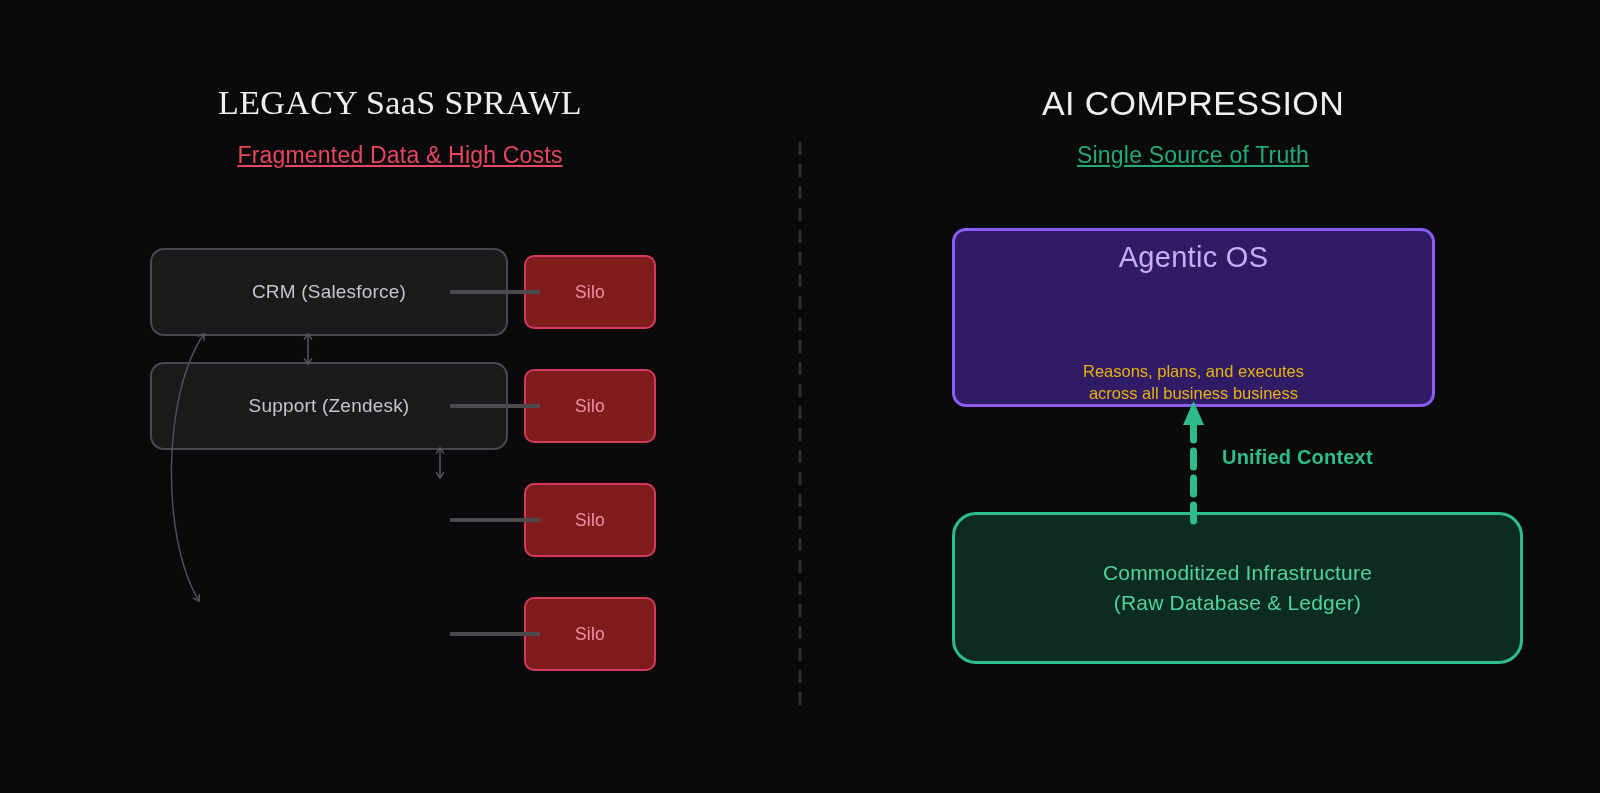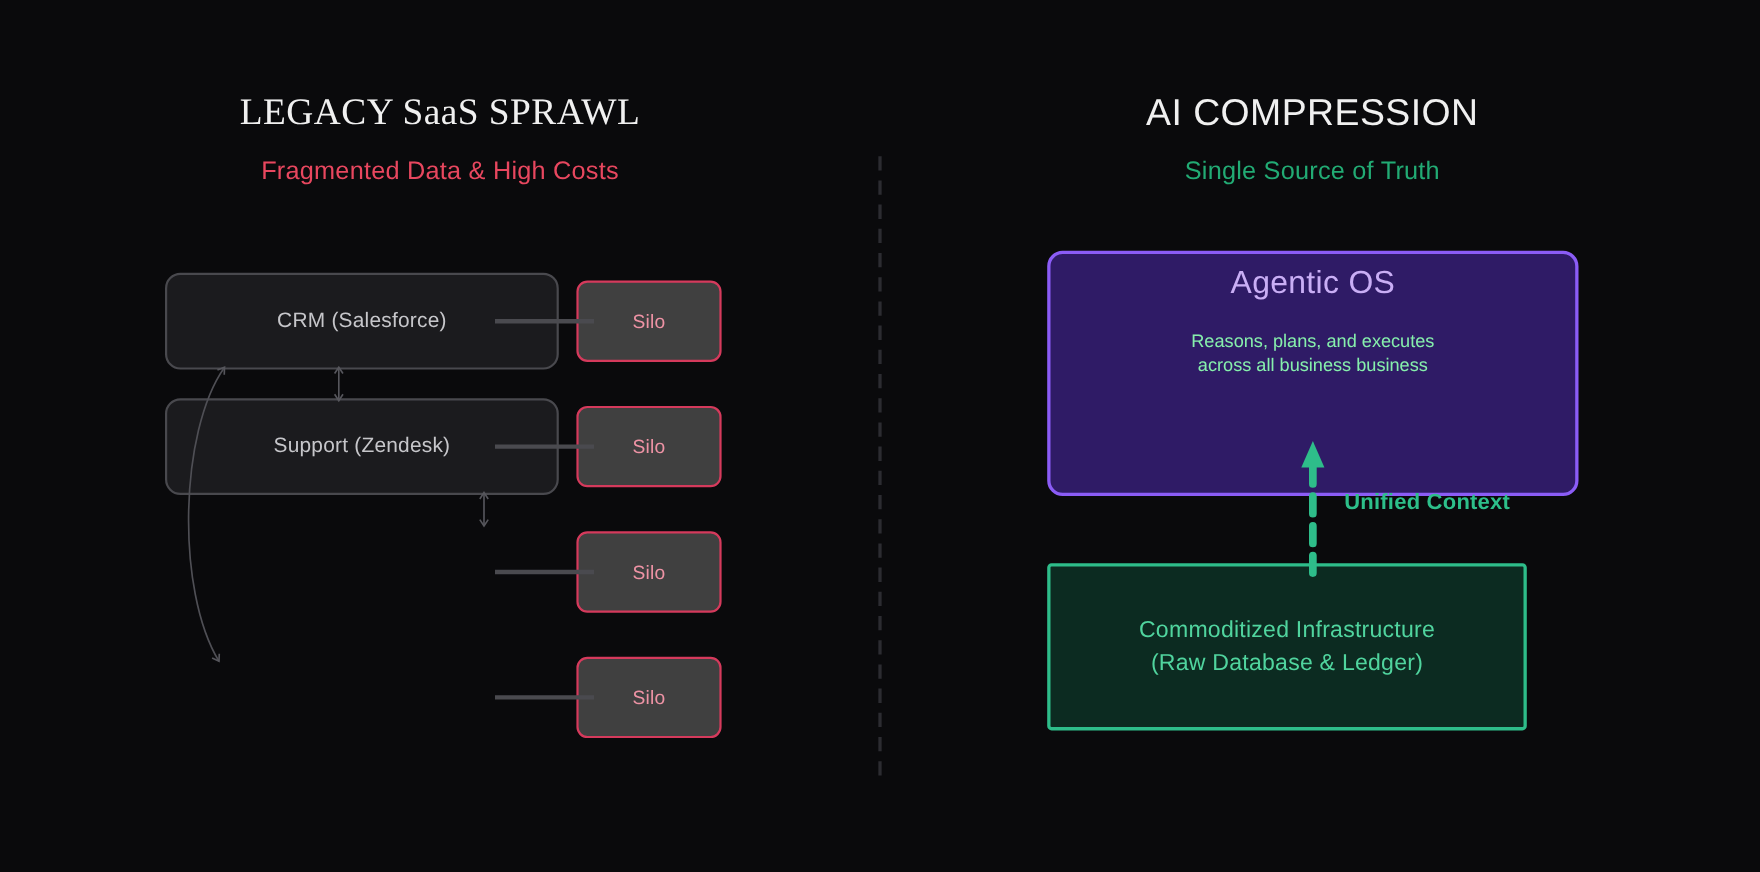--- a/index.html
+++ b/index.html
@@ -3,40 +3,40 @@
 <meta charset="utf-8">
 <title>Diagram</title>
 <style>
   html,body{margin:0;padding:0;background:#0a0a0c;}
   .canvas{position:relative;width:1600px;height:793px;background:#0a0a0c;overflow:hidden;
           font-family:"Liberation Sans", sans-serif;}
   .abs{position:absolute;}
 
   
   .col-title{width:620px;text-align:center;font-size:34px;letter-spacing:.4px;color:#f0f0f0;}
-  .col-sub{width:620px;text-align:center;font-size:23px;letter-spacing:.2px;}
+  .col-sub{width:620px;text-align:center;font-size:23px;letter-spacing:.2px;text-decoration:underline;}
   .sub-red{color:#e8475f;}
   .sub-green{color:#22ab74;}
 
   
   .app-box{left:128px;width:358px;height:88px;background:#1b1b1e;border:2px solid #49494e;
            border-radius:14px;box-sizing:border-box;display:flex;align-items:center;justify-content:center;margin-left:22px;}
   .app-label{font-size:19px;color:#c6c6ca;letter-spacing:.2px;}
-  .silo-box{left:524px;width:132px;height:74px;background:#404040;border:2.5px solid #d53a5c;
+  .silo-box{left:524px;width:132px;height:74px;background:#7f1d1d;border:2.5px solid #d53a5c;
             border-radius:10px;box-sizing:border-box;display:flex;align-items:center;justify-content:center;}
   .silo-label{font-size:17.5px;color:#ee93a5;letter-spacing:.2px;}
 
   
-  .agentic-box{left:952px;top:228px;width:483px;height:223px;background:#2f1b66;border:3px solid #8b5cf6;
+  .agentic-box{left:952px;top:228px;width:483px;height:179px;background:#2f1b66;border:3px solid #8b5cf6;
                border-radius:14px;box-sizing:border-box;display:flex;flex-direction:column;
-               align-items:center;justify-content:flex-start;padding-top:10px;}
+               align-items:center;justify-content:space-between;padding-top:10px;}
   .agentic-title{font-size:29px;color:#c9aef5;letter-spacing:.3px;}
-  .agentic-desc{margin-top:25px;font-size:16.5px;line-height:22px;color:#86efac;text-align:center;}
-  .infra-box{left:952px;top:512px;width:436px;height:152px;background:#0c2b21;border:3px solid #2ebd8a;
-             border-radius:4px;box-sizing:border-box;display:flex;align-items:center;justify-content:center;}
+  .agentic-desc{margin-top:25px;font-size:16.5px;line-height:22px;color:#eab308;text-align:center;}
+  .infra-box{left:952px;top:512px;width:571px;height:152px;background:#0c2b21;border:3px solid #2ebd8a;
+             border-radius:24px;box-sizing:border-box;display:flex;align-items:center;justify-content:center;}
   .infra-text{font-size:21px;line-height:30px;color:#50d49e;text-align:center;letter-spacing:.2px;}
   .arrow-label{font-size:20px;color:#2dbf8a;letter-spacing:.2px;font-weight:bold;}
 
   .overlay{position:absolute;left:0;top:0;pointer-events:none;}
 </style>
 </head>
 <body>
 
 <div class="canvas">
 

